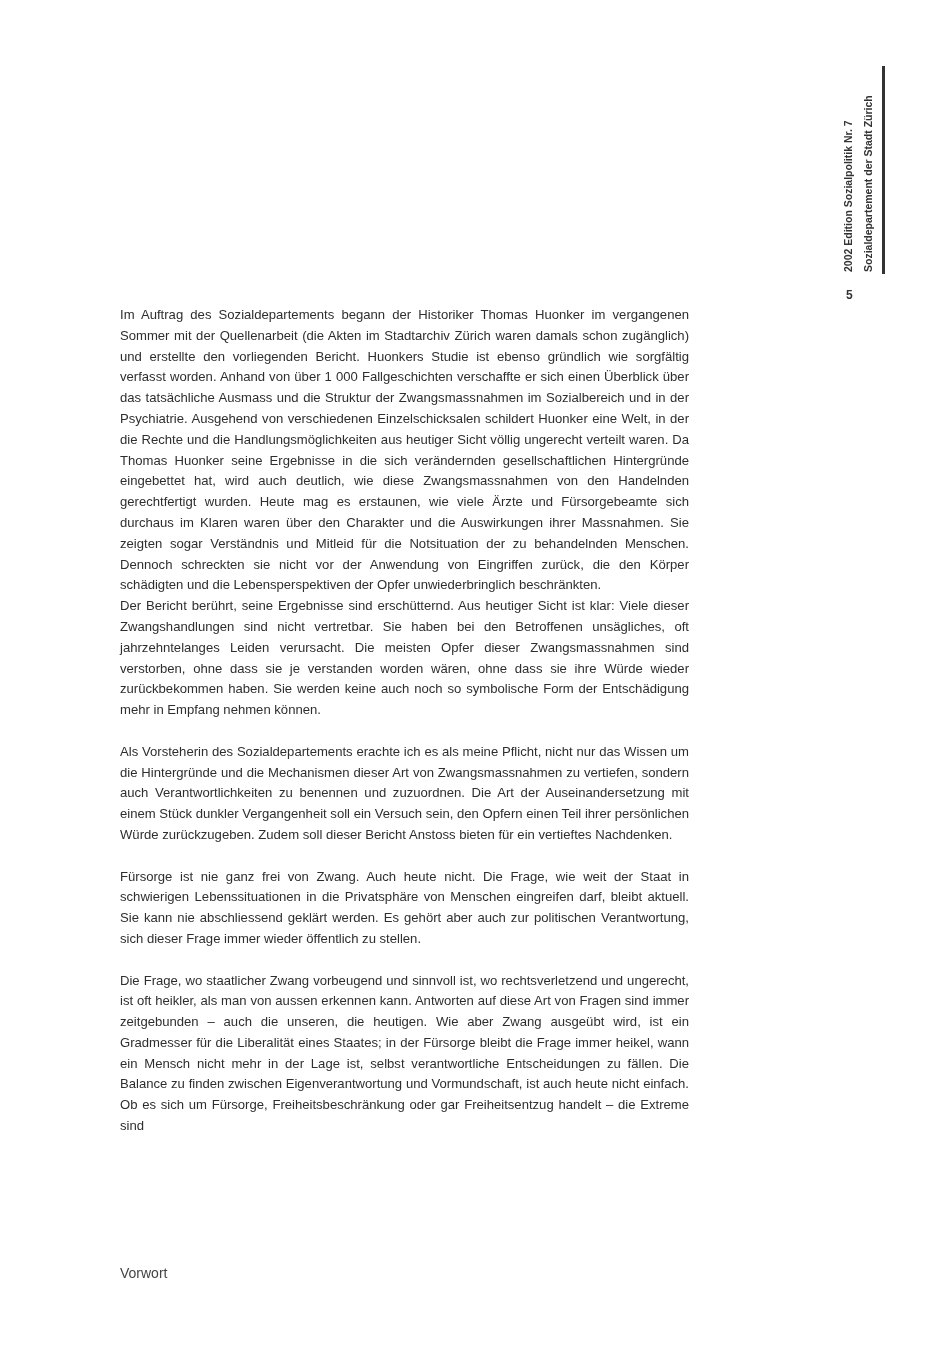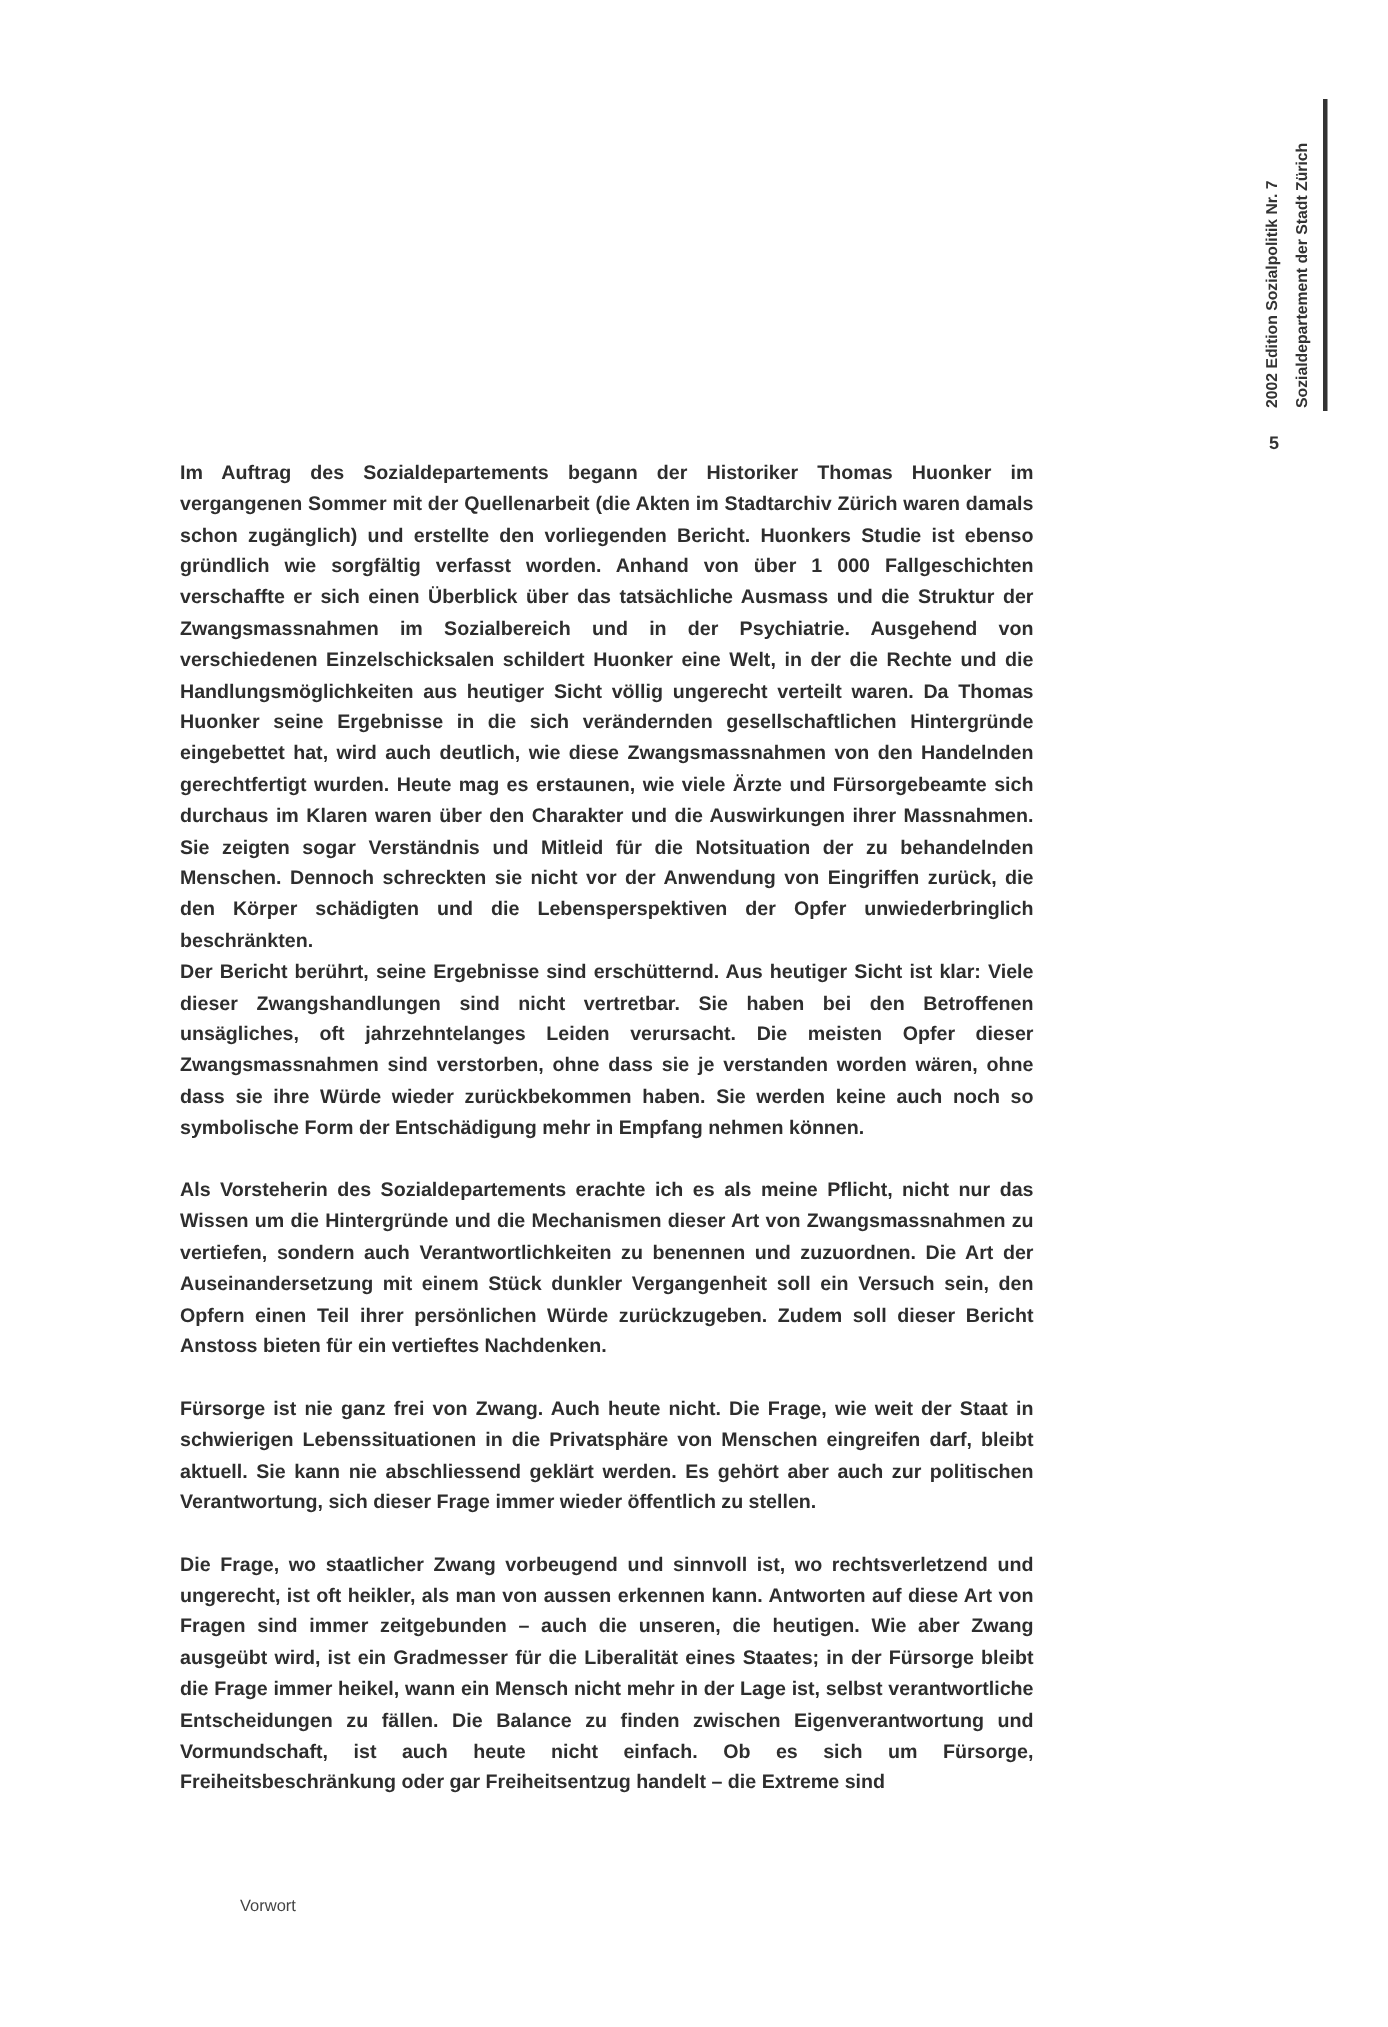--- a/index.html
+++ b/index.html
@@ -16,23 +16,23 @@
   .vrule {
     position: absolute; left: 882px; top: 66px; width: 3px; height: 208px; background: #333;
   }
   .page-number {
     position: absolute; left: 846px; top: 288px; font-size: 12px; font-weight: bold; color: #333;
   }
   .body-text {
     position: absolute; left: 120px; top: 305px; width: 569px;
     font-size: 13.1px; line-height: 20.8px; text-align: justify; color: #2e2e2e;
   }
-  .body-text p { margin: 0 0 20.8px 0; font-weight: bold; }
+  .body-text p { margin: 0 0 20.8px 0; }
   .footer {
-    position: absolute; left: 120px; top: 1265px; font-size: 11px; color: #444; margin-left: 40px;
+    position: absolute; left: 120px; top: 1265px; font-size: 14px; color: #444;
   }
 </style>
 </head>
 <body>
 
 <div class="sidebar-text">
   <div>2002 Edition Sozialpolitik Nr. 7</div>
   <div>Sozialdepartement der Stadt Zürich</div>
 </div>
 <div class="vrule"></div>

